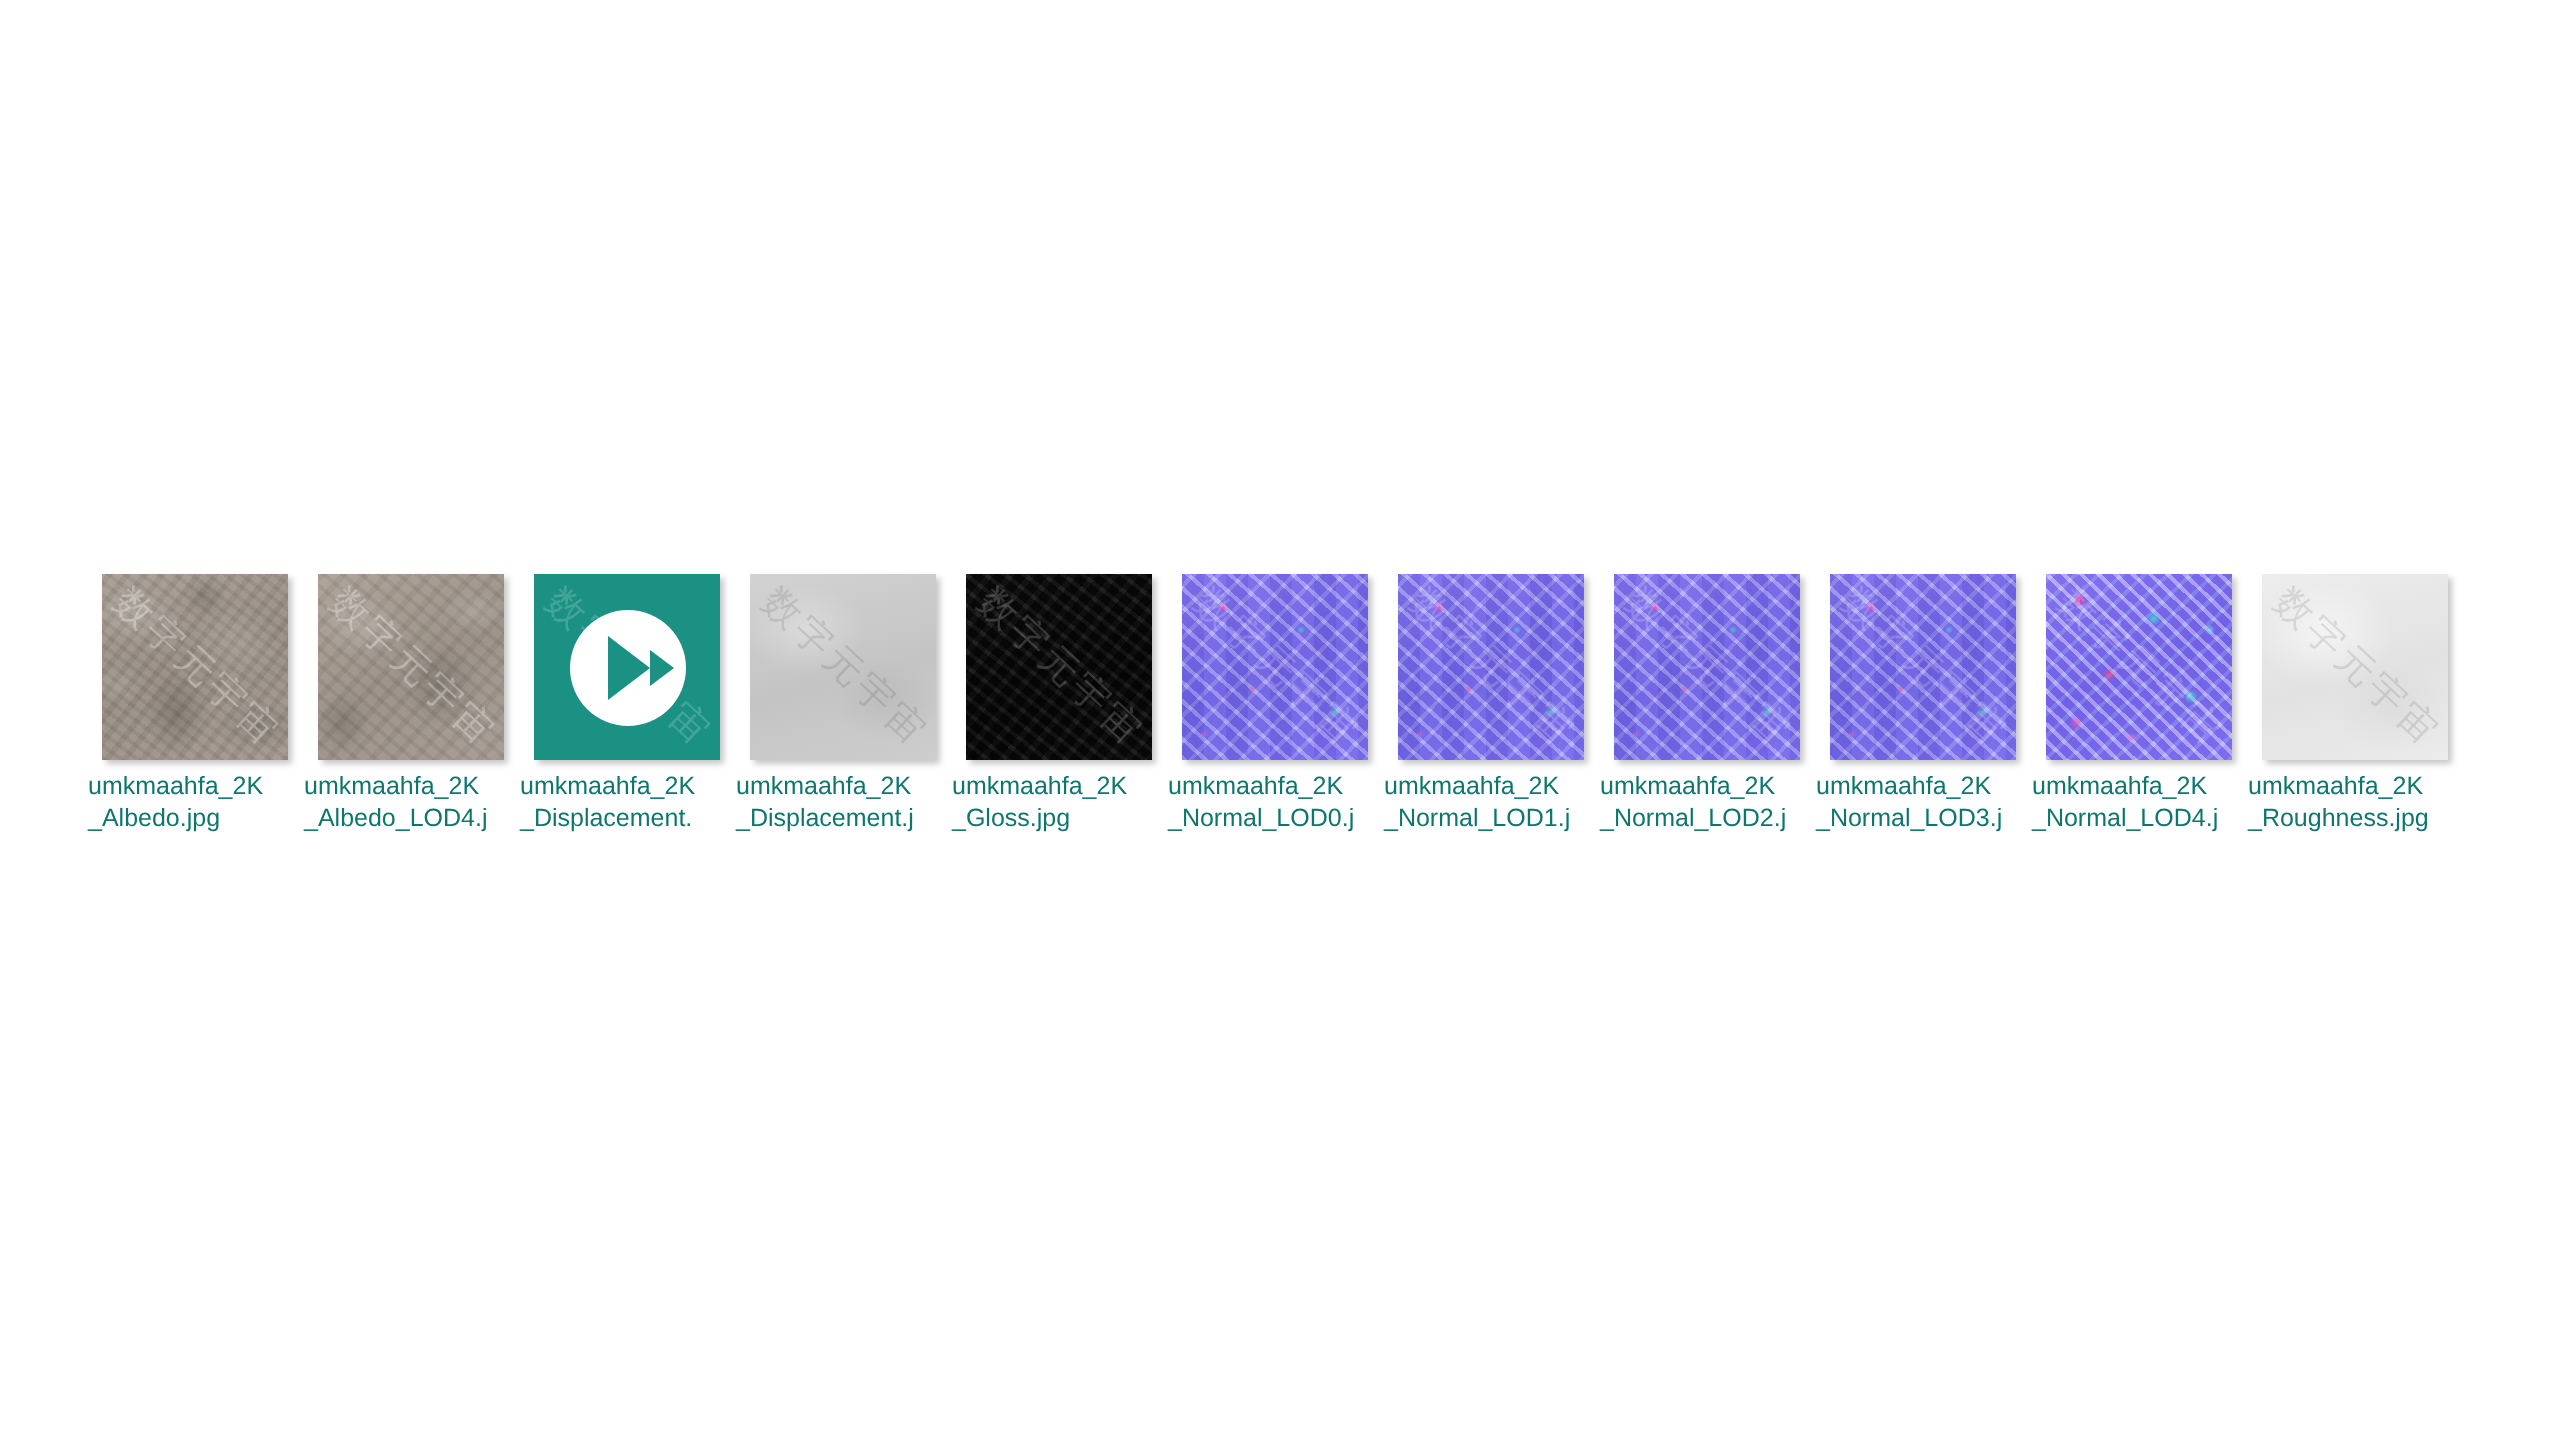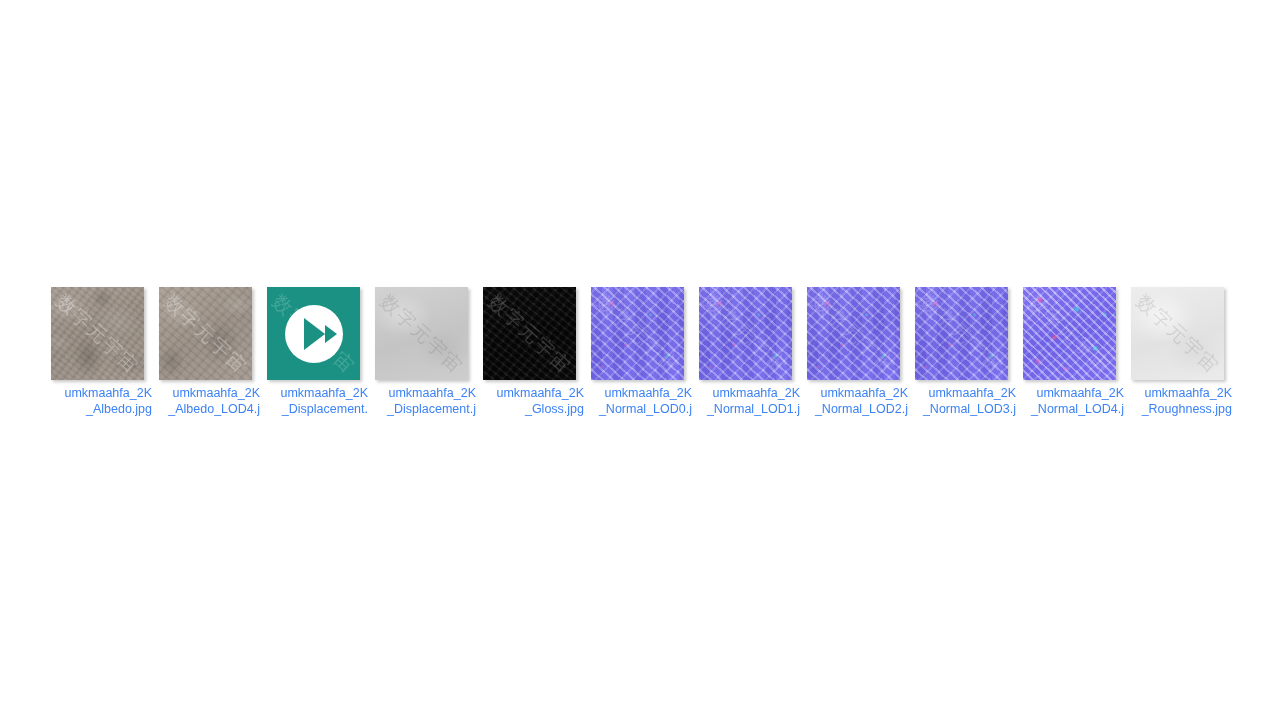--- a/index.html
+++ b/index.html
@@ -190,24 +190,24 @@
     background-color: #e6e6e6;
     background-image:
       radial-gradient(ellipse 44px 34px at 34% 32%, rgba(255,255,255,0.55), transparent 78%),
       radial-gradient(ellipse 38px 30px at 70% 72%, rgba(0,0,0,0.035), transparent 78%),
       linear-gradient(165deg, #ededed 0%, #e2e2e2 55%, #ebebeb 100%);
   }
 
   .file-label {
     margin-top: 5px;
     width: 108px;
-    text-align: right;
+    text-align: left;
     font-size: 12.5px;
     line-height: 15.5px;
-    color: #3b82f6;
+    color: #0f766e;
     font-family: "Liberation Sans", sans-serif;
     word-break: break-all;
     white-space: pre-line;
   }
 </style>
 </head>
 <body>
 
 <div id="file-grid">
 

